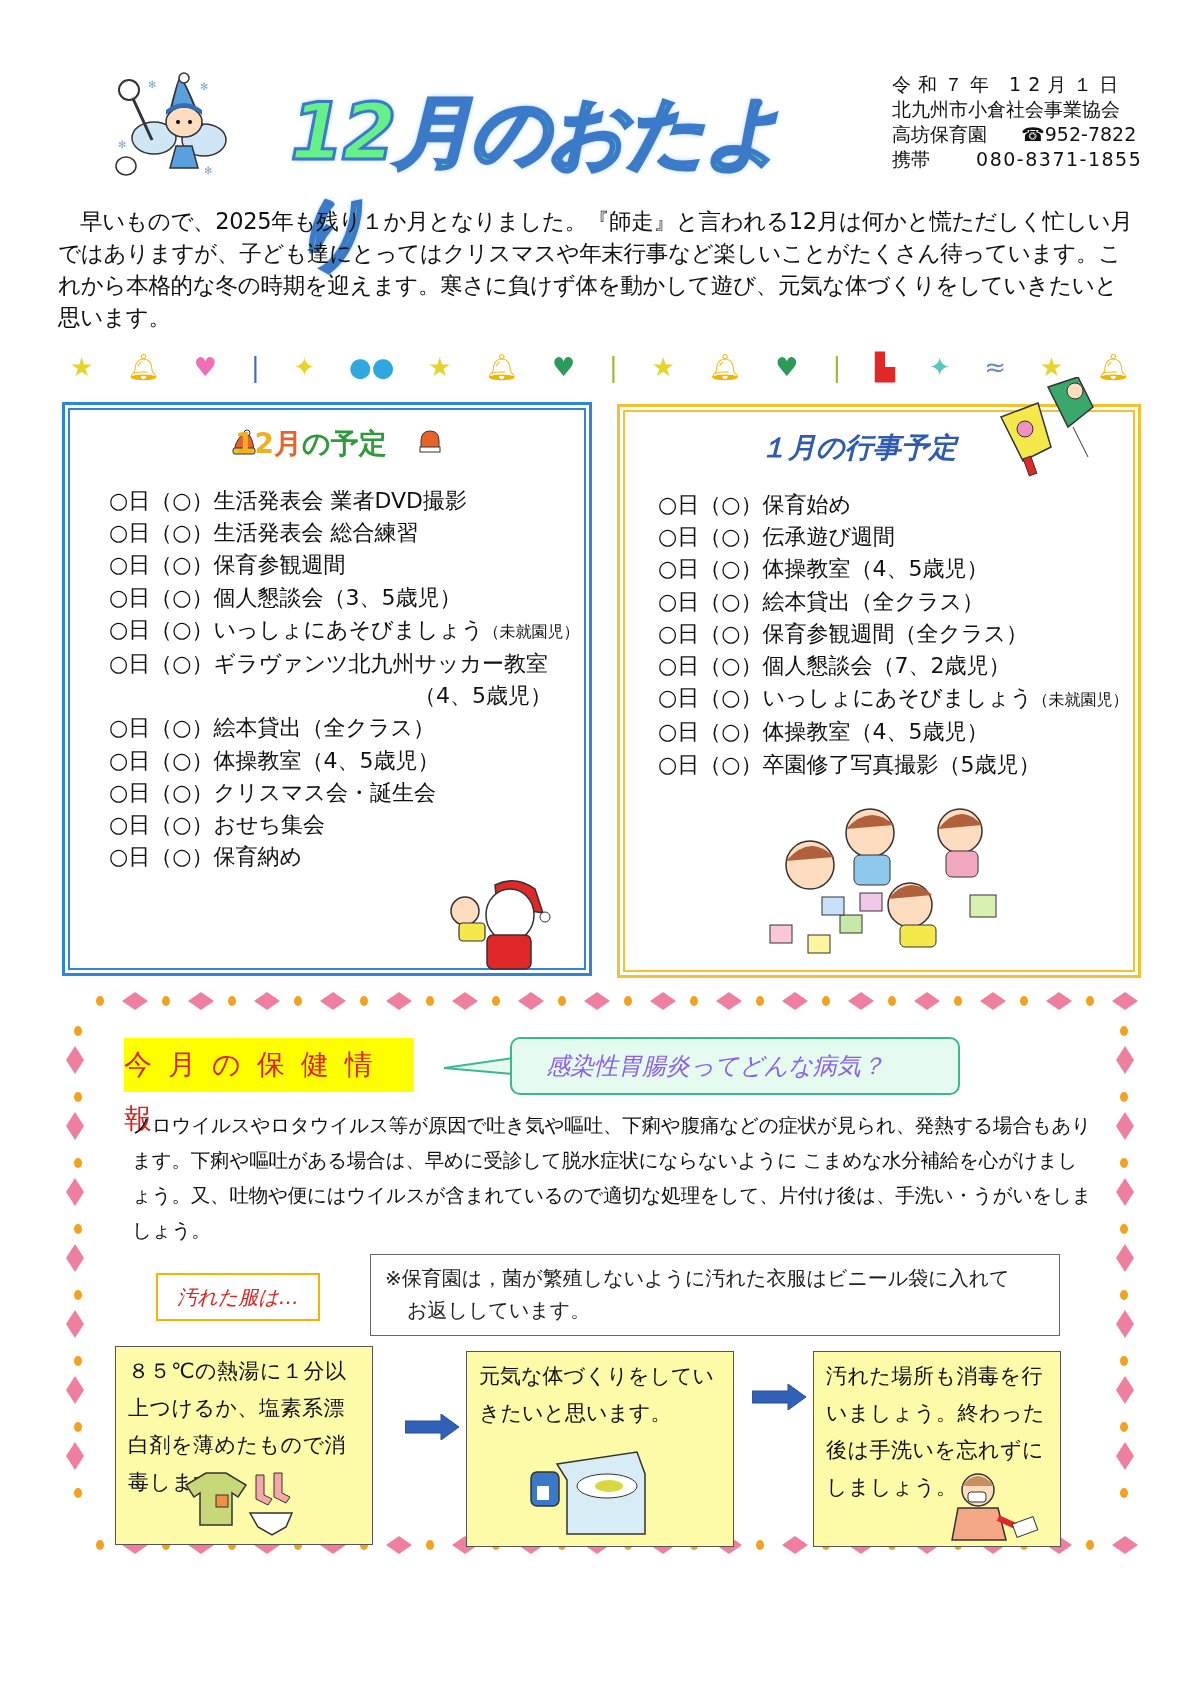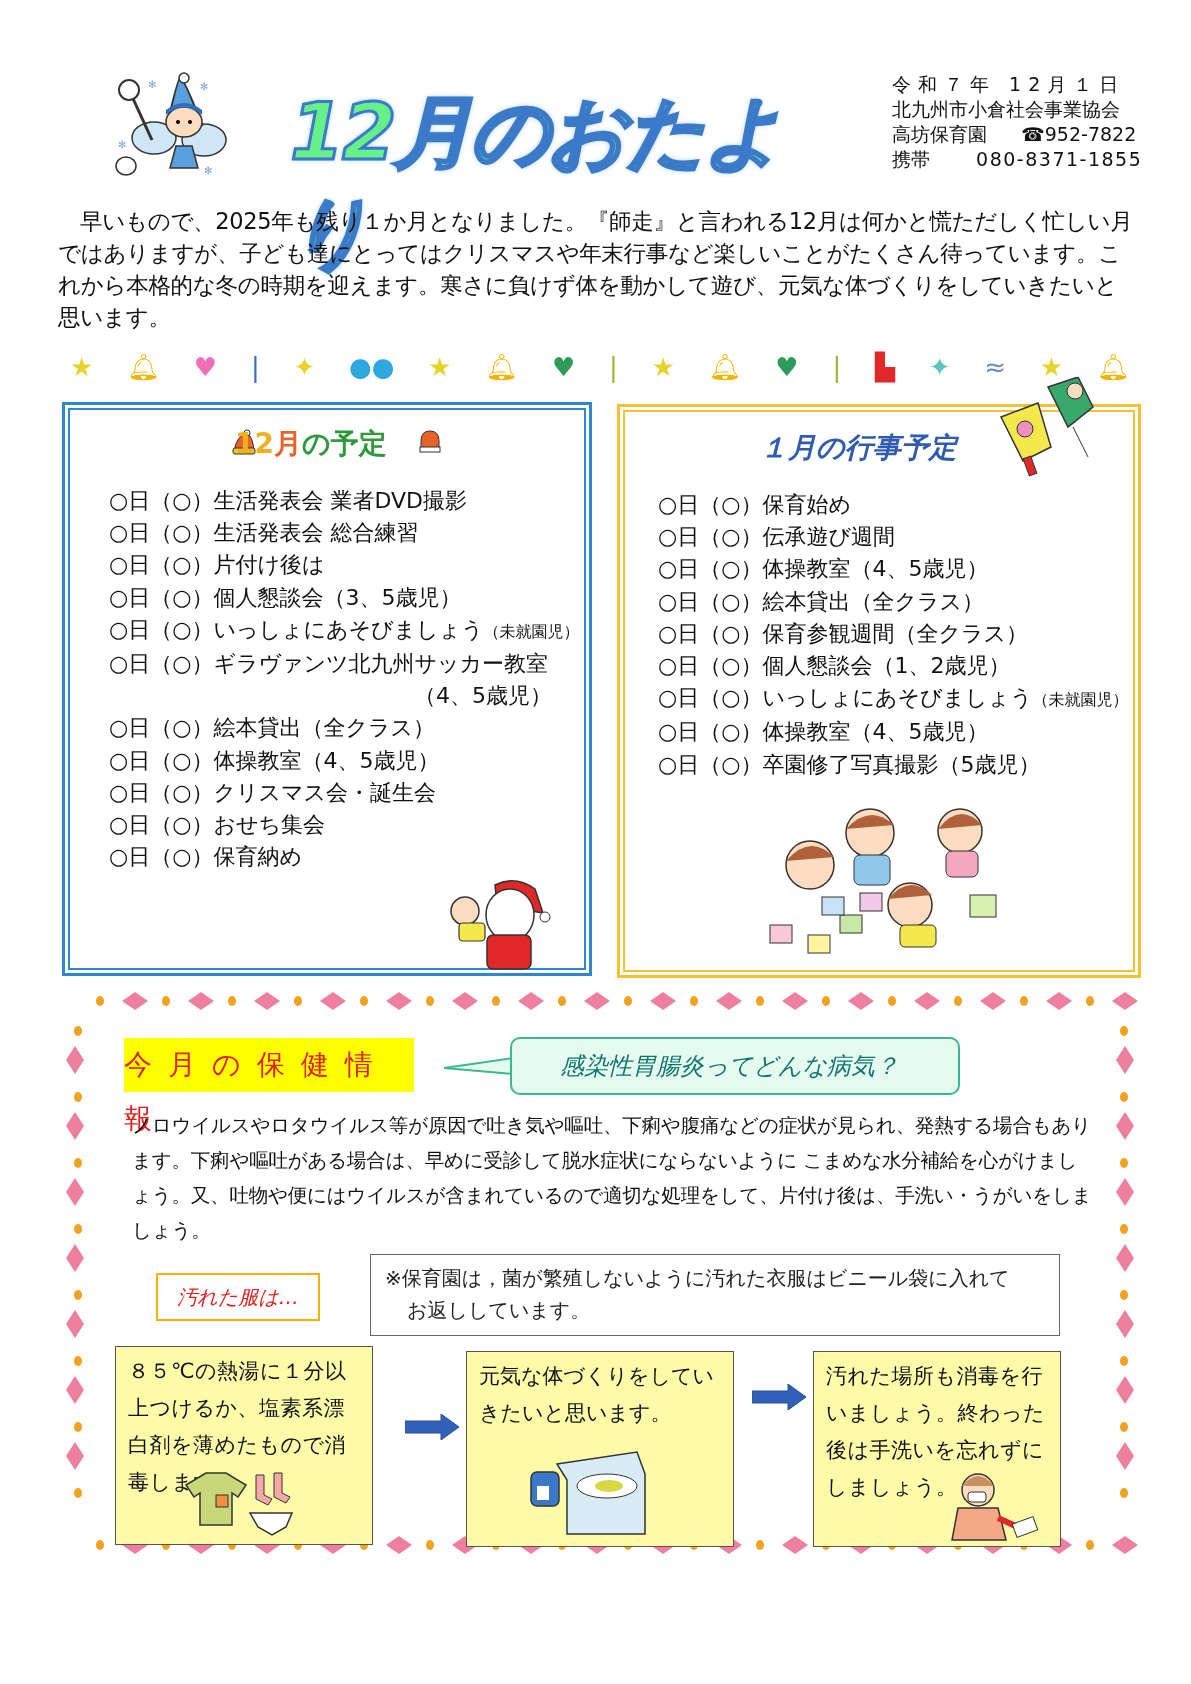--- a/index.html
+++ b/index.html
@@ -74,21 +74,21 @@
   .dot { position: absolute; width: 8px; height: 10px; background: #f2a21f; border-radius: 50%; }
 
   #health-heading {
     left: 124px; top: 1038px; width: 290px; height: 54px;
     background: #ffff00; color: #e0201c; font-size: 28px; line-height: 54px;
     letter-spacing: 16px; font-weight: normal;
   }
   #callout {
     left: 510px; top: 1037px; width: 450px; height: 58px;
     background: #e6fbef; border: 2px solid #3ab88f; border-radius: 10px;
-    color: #0f766e; font-style: italic; font-size: 24px; line-height: 54px; padding-left: 48px;
+    color: #8b5cf6; font-style: italic; font-size: 24px; line-height: 54px; padding-left: 34px;
   }
   #callout-tail {
     left: 444px; top: 1056px; width: 70px; height: 22px;
   }
   #health-body {
     left: 132px; top: 1108px; width: 960px;
     font-size: 19.5px; line-height: 35px; color: #111; letter-spacing: -0.2px;
   }
 
   #dirty-label {
@@ -191,21 +191,21 @@
   <div id="dec-title" class="box-title">
     <span class="num">12</span><span class="moon">月</span><span>の予定</span>
   </div>
   <svg id="mitten-icon" viewBox="0 0 26 26">
     <path d="M4 12 Q4 2 13 2 Q22 2 22 12 L22 20 L4 20 Z" fill="#e8632a" stroke="#333" stroke-width="1"></path>
     <rect x="3" y="18" width="20" height="5" fill="#fff" stroke="#333" stroke-width="1"></rect>
   </svg>
   <ul id="dec-list" class="sched-list">
     <li><span>○日（○）</span><span>生活発表会 業者DVD撮影</span></li>
     <li><span>○日（○）</span><span>生活発表会 総合練習</span></li>
-    <li><span>○日（○）</span><span>片付け後は</span></li>
+    <li><span>○日（○）</span><span>保育参観週間</span></li>
     <li><span>○日（○）</span><span>個人懇談会（3、5歳児）</span></li>
     <li><span>○日（○）</span><span>いっしょにあそびましょう</span><span class="small">（未就園児）</span></li>
     <li><span>○日（○）</span><span>ギラヴァンツ北九州サッカー教室</span></li>
     <li class="cont"><span>（4、5歳児）</span></li>
     <li><span>○日（○）</span><span>絵本貸出（全クラス）</span></li>
     <li><span>○日（○）</span><span>体操教室（4、5歳児）</span></li>
     <li><span>○日（○）</span><span>クリスマス会・誕生会</span></li>
     <li><span>○日（○）</span><span>おせち集会</span></li>
     <li><span>○日（○）</span><span>保育納め</span></li>
   </ul>
@@ -228,21 +228,21 @@
     <rect x="33" y="80" width="8" height="18" transform="rotate(-20 37 89)" fill="#e02828" stroke="#333"></rect>
     <circle cx="32" cy="52" r="8" fill="#f090c0" stroke="#333"></circle>
     <line x1="80" y1="50" x2="95" y2="80" stroke="#333"></line>
   </svg>
   <ul id="jan-list" class="sched-list">
     <li><span>○日（○）</span><span>保育始め</span></li>
     <li><span>○日（○）</span><span>伝承遊び週間</span></li>
     <li><span>○日（○）</span><span>体操教室（4、5歳児）</span></li>
     <li><span>○日（○）</span><span>絵本貸出（全クラス）</span></li>
     <li><span>○日（○）</span><span>保育参観週間（全クラス）</span></li>
-    <li><span>○日（○）</span><span>個人懇談会（1、2歳児）</span></li>
+    <li><span>○日（○）</span><span>個人懇談会（7、2歳児）</span></li>
     <li><span>○日（○）</span><span>いっしょにあそびましょう</span><span class="small">（未就園児）</span></li>
     <li><span>○日（○）</span><span>体操教室（4、5歳児）</span></li>
     <li><span>○日（○）</span><span>卒園修了写真撮影（5歳児）</span></li>
   </ul>
   <svg id="kids" viewBox="0 0 250 165">
     <circle cx="50" cy="70" r="24" fill="#fddcc0" stroke="#333" stroke-width="1.5"></circle>
     <path d="M26 66 Q50 38 74 62" fill="#b0603a"></path>
     <circle cx="110" cy="38" r="24" fill="#fddcc0" stroke="#333" stroke-width="1.5"></circle>
     <path d="M86 34 Q110 8 134 30" fill="#b0603a"></path>
     <rect x="94" y="60" width="36" height="30" rx="6" fill="#8ec8ea" stroke="#333"></rect>

